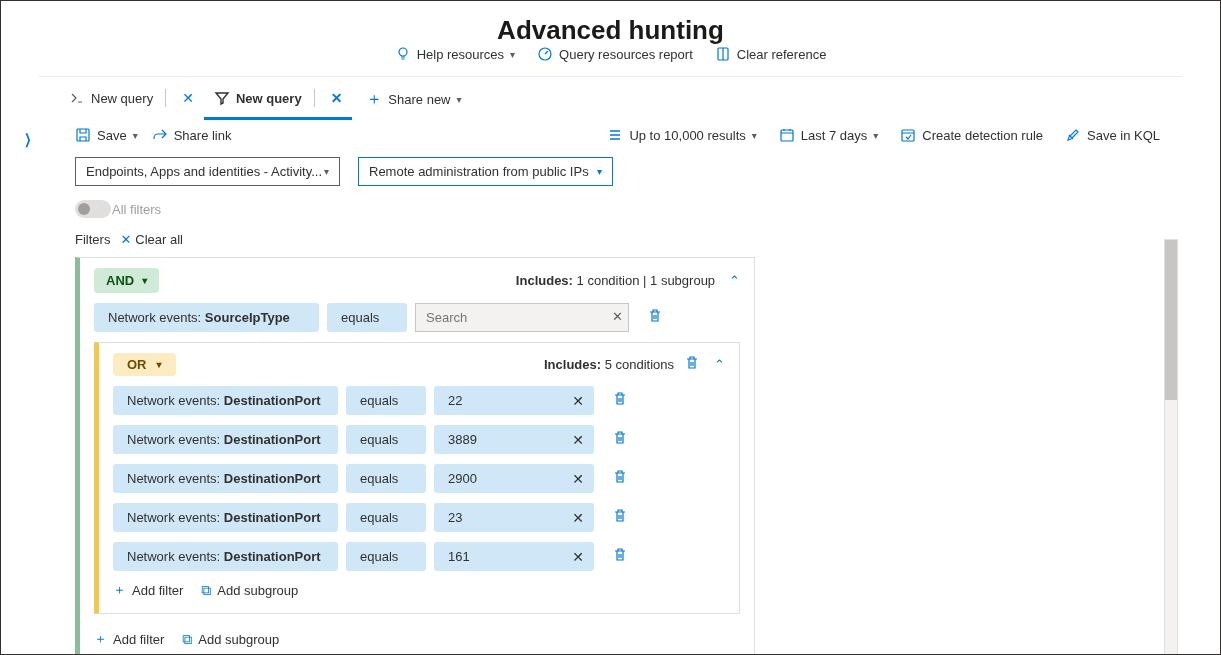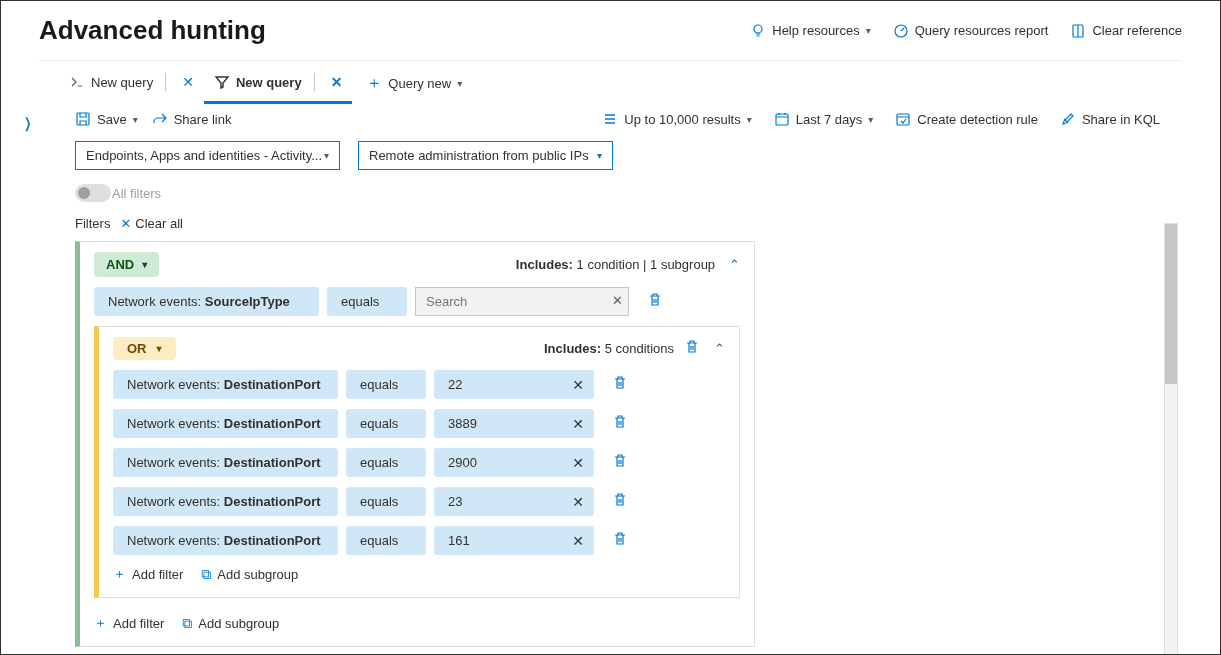--- a/index.html
+++ b/index.html
@@ -1,18 +1,18 @@
 <!DOCTYPE html>
 <html><head>
 <meta charset="utf-8">
 <style>
   * { box-sizing: border-box; margin: 0; padding: 0; }
   body { font-family: "Segoe UI", -apple-system, sans-serif; font-size: 13px; color: #323130; background:#fff; border:1px solid #323130; width:1221px; height:655px; overflow:hidden; position:relative; }
   
-  .header { display:flex; justify-content:space-between; align-items:center; padding: 14px 38px 14px 38px; }
+  .header { display:flex; justify-content:space-between; align-items:center; padding: 14px 38px 14px 38px; flex-direction: column; }
   .page-title { font-size: 26px; font-weight:600; color:#1b1a19;}
   .header-links { display:flex; gap: 22px; align-items:center; }
   .header-link { display:flex; align-items:center; gap:6px; color:#323130; font-size:13px; cursor:pointer;}
   .header-link svg { width:16px; height:16px; }
   .icon-blue { color:#0078d4;}
   
   .hr { height:1px; background:#edebe9; margin:0 38px;}
   
   .tabs-row { display:flex; align-items:center; gap:0; padding: 6px 38px 0 58px; height:40px; border-bottom:1px solid transparent;}
   .tab { display:flex; align-items:center; gap:6px; padding:6px 10px; font-size:13px; color:#323130; cursor:pointer; border-bottom:3px solid transparent; height:40px;}
@@ -122,21 +122,21 @@
   <div class="tab active">
     <svg class="ic" viewBox="0 0 16 16" fill="none" stroke="#323130" stroke-width="1.4">
         <path d="M2 3h12l-5 6v4l-2 1v-5z"></path>
       </svg>
     <span>New query</span>
     <div class="tab-sep"></div>
     <span class="close-x">✕</span>
   </div>
   <div class="new-tab">
     <span class="plus-blue">＋</span>
-    <span>Query new</span>
+    <span>Share new</span>
     <span class="chev-down">▾</span>
   </div>
 </div>
 
 <div class="main-area">
   <div class="left-gutter">
     <span class="chevron-right">❯</span>
   </div>
   <div class="content">
 
@@ -175,21 +175,21 @@
           <svg class="ic icon-blue" viewBox="0 0 16 16" fill="none" stroke="currentColor" stroke-width="1.2">
               <rect x="2" y="3" width="12" height="11" rx="1"></rect>
               <path d="M2 6h12M6 10l2 2 3-4"></path>
             </svg>
           <span>Create detection rule</span>
         </div>
         <div class="toolbar-item">
           <svg class="ic icon-blue" viewBox="0 0 16 16" fill="none" stroke="currentColor" stroke-width="1.2">
               <path d="M4 8l4 4M11 3l2 2-7 7-3 1 1-3z"></path>
             </svg>
-          <span>Share in KQL</span>
+          <span>Save in KQL</span>
         </div>
       </div>
     </div>
 
     <div class="dropdown-row">
       <div class="dd">
         <span>Endpoints, Apps and identities - Activity...</span>
         <span class="chev-down">▾</span>
       </div>
       <div class="dd blue-border">

